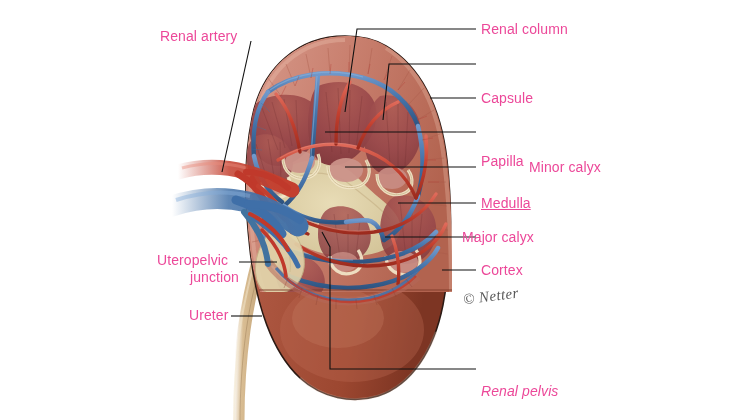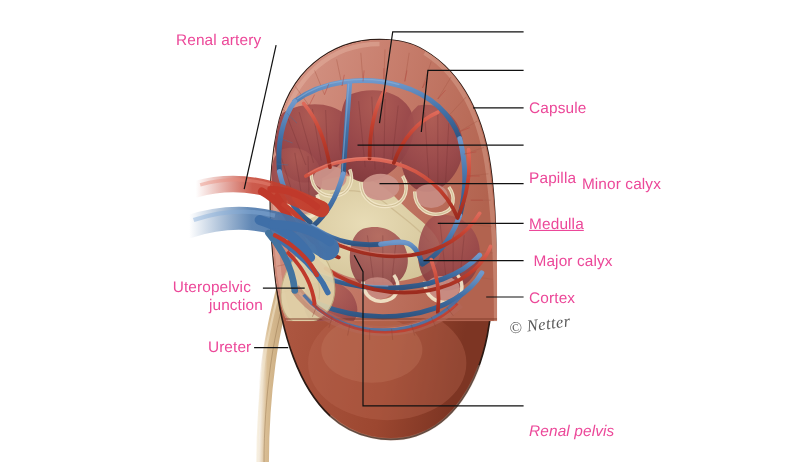--- a/index.html
+++ b/index.html
@@ -386,25 +386,26 @@
     <path d="M476 237 L 385 237"></path>
     <path d="M476 270 L 442 270"></path>
     <path d="M476 369 L 330 369 L 330 247 L 322 232"></path>
 
     <path d="M251 41 L 222 172"></path>
     <path d="M239 262 L 277 262"></path>
     <path d="M231 316 L 262 316"></path>
   </g>
 </svg>
 
+<div class="lbl r" style="left:481px;top:22px;">Renal column</div>
 <div class="lbl r" style="left:481px;top:91px;">Capsule</div>
 <div class="lbl r" style="left:481px;top:125px;margin-top:29px;">Papilla</div>
 <div class="lbl r" style="left:481px;top:160px;margin-left:48px;">Minor calyx</div>
 <div class="lbl r" style="left:481px;top:196px;text-decoration:underline;">Medulla</div>
-<div class="lbl r" style="left:485px;top:230px;text-align:center;">Major calyx</div>
+<div class="lbl r" style="left:462px;top:230px;text-align:center;">Major calyx</div>
 <div class="lbl r" style="left:481px;top:263px;">Cortex</div>
 <div class="lbl r" style="left:481px;top:384px;font-style:italic;">Renal pelvis</div>
 
 <div class="lbl l" style="left:160px;top:29px;">Renal artery</div>
 <div class="lbl l" style="left:157px;top:253px;">Uteropelvic</div>
 <div class="lbl l" style="left:157px;top:270px;width:82px;text-align:right;">junction</div>
 <div class="lbl l" style="left:189px;top:308px;">Ureter</div>
 
 <div class="sig" style="left:463px;top:288px;">© Netter</div>
 

